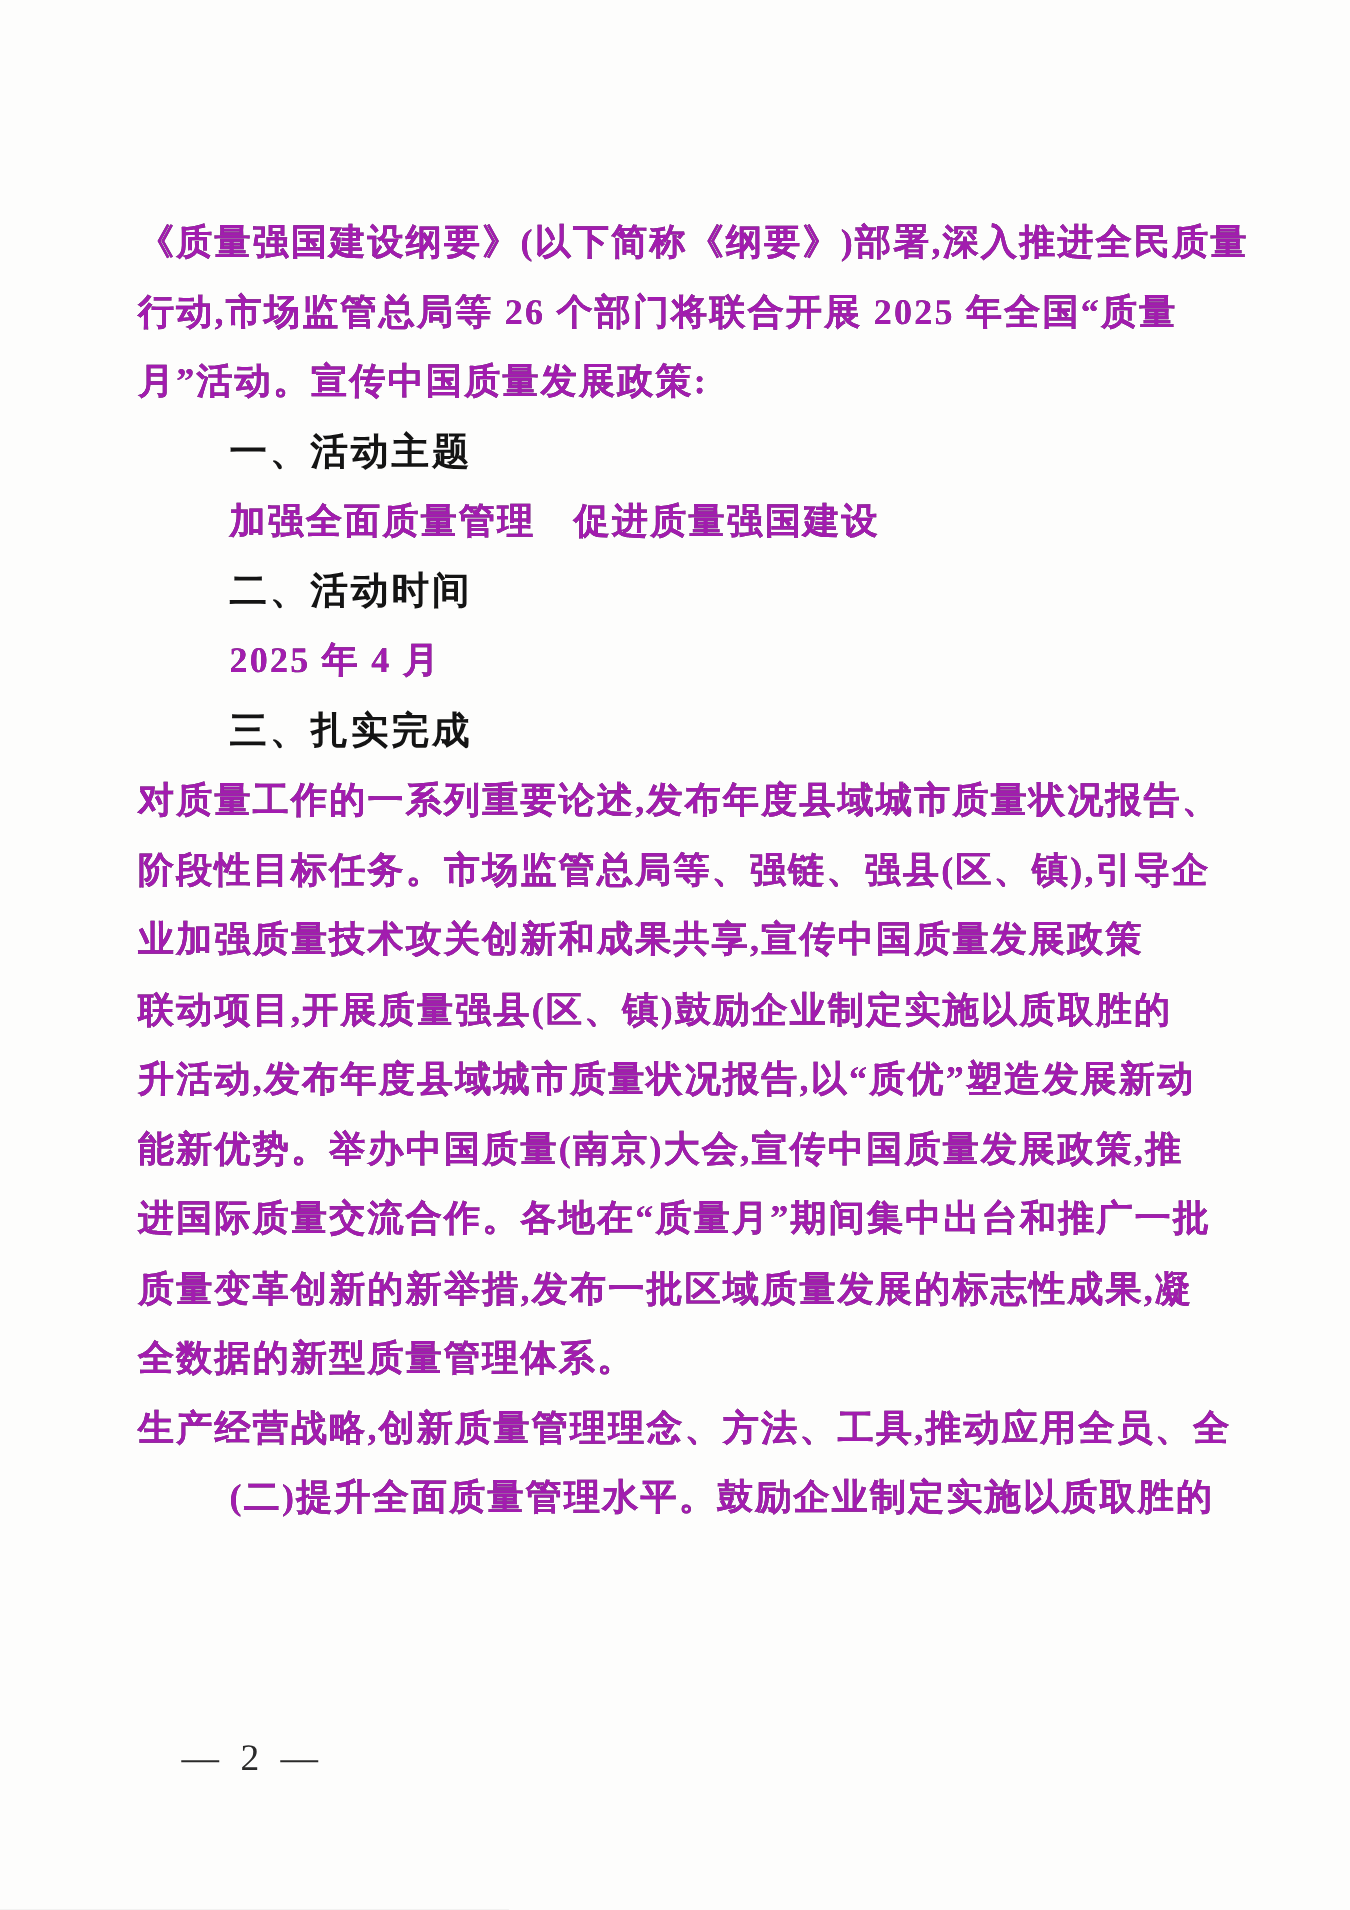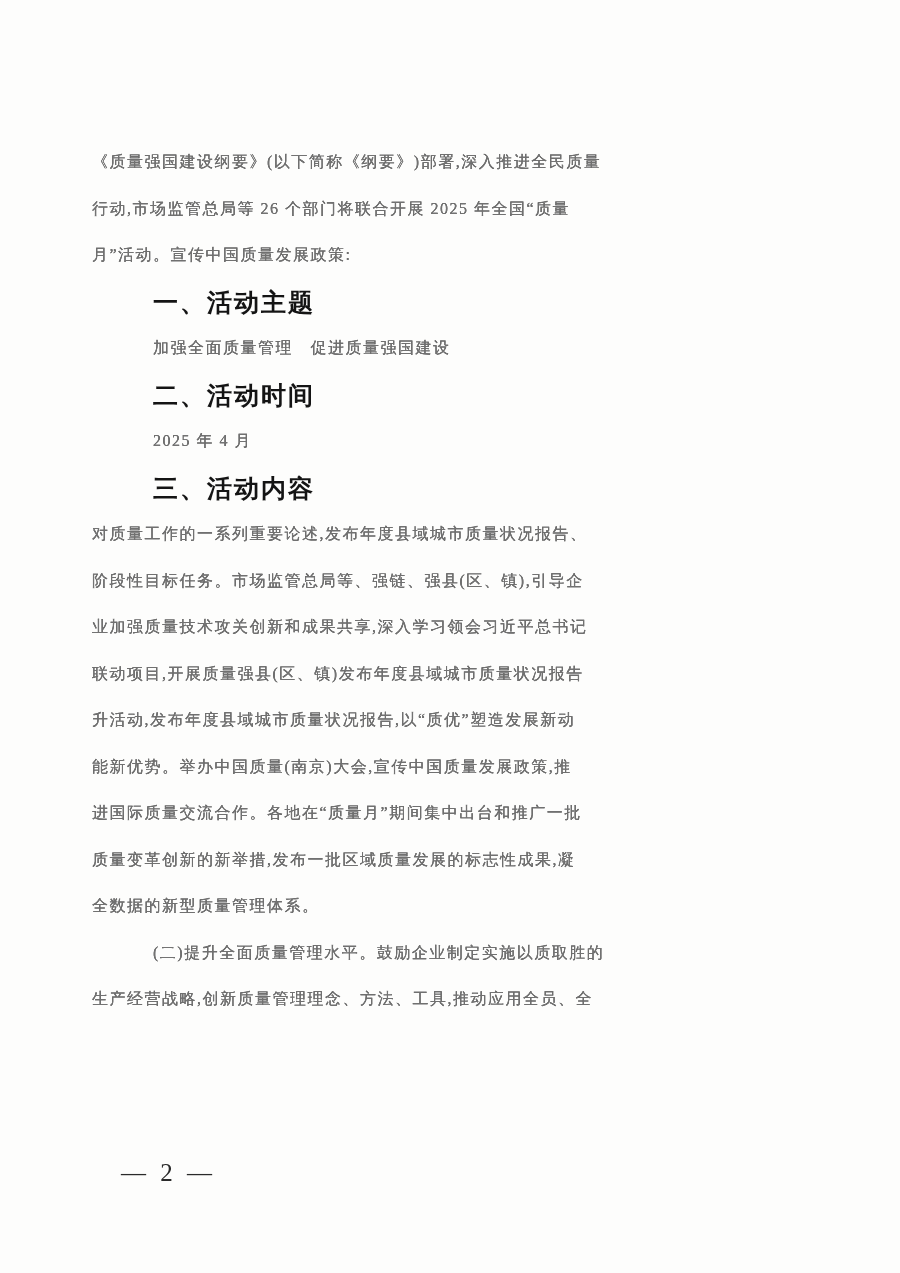--- a/index.html
+++ b/index.html
@@ -18,32 +18,33 @@
   }
   .content {
     position: absolute;
     left: 92px;
     top: 139px;
     width: 716px;
   }
   .ln {
     height: 46.5px;
     line-height: 46.5px;
-    font-size: 16px;
+    font-size: 24px;
     letter-spacing: 1.5px;
     white-space: nowrap;
     font-family: "Liberation Serif", "DejaVu Serif", serif;
-    color: #737373;
+    color: #a21caf;
     text-shadow: 0 0 0.4px #3a3a3a;
+    font-weight: bold;
   }
   .indent {
     padding-left: 61px;
   }
   .head {
-    font-family: Liberation Sans, sans-serif;
+    font-family: Liberation Serif, serif;
     font-weight: 700;
     font-size: 25px;
     letter-spacing: 2px;
     color: #141414;
     text-shadow: none;
   }
   .pageno {
     position: absolute;
     left: 121px;
     top: 1156px;
@@ -60,27 +61,27 @@
 
 <div class="page">
   <div class="content">
     <div class="ln">《质量强国建设纲要》(以下简称《纲要》)部署,深入推进全民质量</div>
     <div class="ln">行动,市场监管总局等 26 个部门将联合开展 2025 年全国“质量</div>
     <div class="ln">月”活动。宣传中国质量发展政策:</div>
     <div class="ln head indent">一、活动主题</div>
     <div class="ln indent">加强全面质量管理　促进质量强国建设</div>
     <div class="ln head indent">二、活动时间</div>
     <div class="ln indent">2025 年 4 月</div>
-    <div class="ln head indent">三、活动内容</div>
+    <div class="ln head indent">三、扎实完成</div>
     <div class="ln">对质量工作的一系列重要论述,发布年度县域城市质量状况报告、</div>
     <div class="ln">阶段性目标任务。市场监管总局等、强链、强县(区、镇),引导企</div>
-    <div class="ln">业加强质量技术攻关创新和成果共享,深入学习领会习近平总书记</div>
-    <div class="ln">联动项目,开展质量强县(区、镇)发布年度县域城市质量状况报告</div>
+    <div class="ln">业加强质量技术攻关创新和成果共享,宣传中国质量发展政策</div>
+    <div class="ln">联动项目,开展质量强县(区、镇)鼓励企业制定实施以质取胜的</div>
     <div class="ln">升活动,发布年度县域城市质量状况报告,以“质优”塑造发展新动</div>
     <div class="ln">能新优势。举办中国质量(南京)大会,宣传中国质量发展政策,推</div>
     <div class="ln">进国际质量交流合作。各地在“质量月”期间集中出台和推广一批</div>
     <div class="ln">质量变革创新的新举措,发布一批区域质量发展的标志性成果,凝</div>
     <div class="ln">全数据的新型质量管理体系。</div>
+    <div class="ln">生产经营战略,创新质量管理理念、方法、工具,推动应用全员、全</div>
     <div class="ln indent">(二)提升全面质量管理水平。鼓励企业制定实施以质取胜的</div>
-    <div class="ln">生产经营战略,创新质量管理理念、方法、工具,推动应用全员、全</div>
   </div>
   <div class="pageno">— 2 —</div>
 </div>
 
 </body></html>

